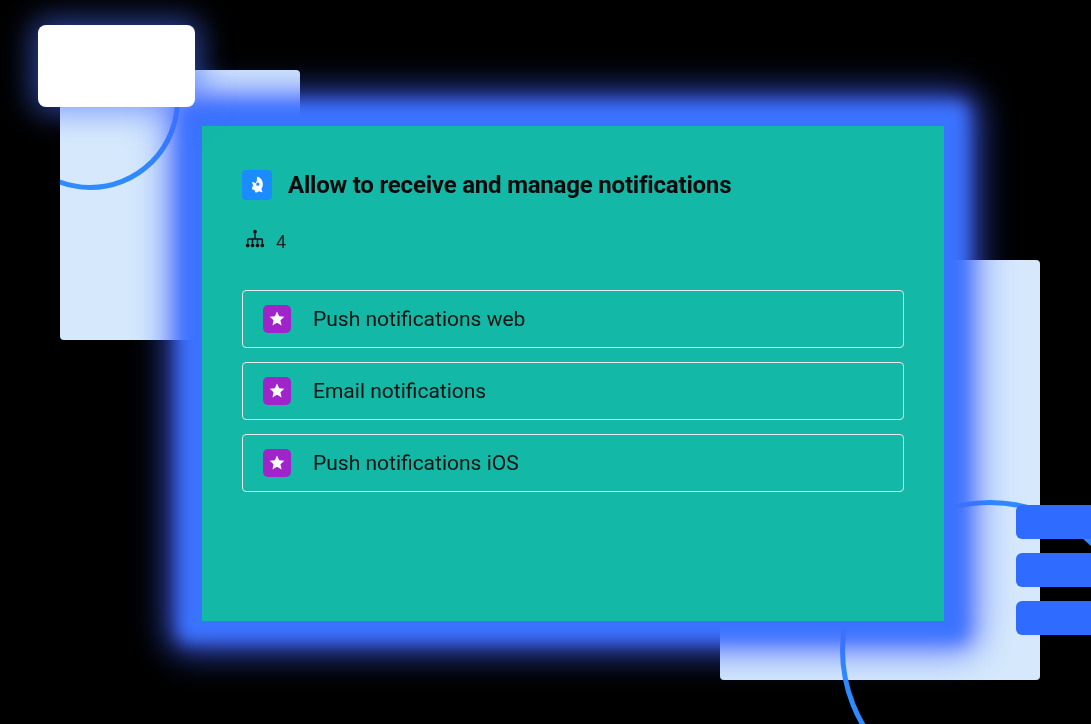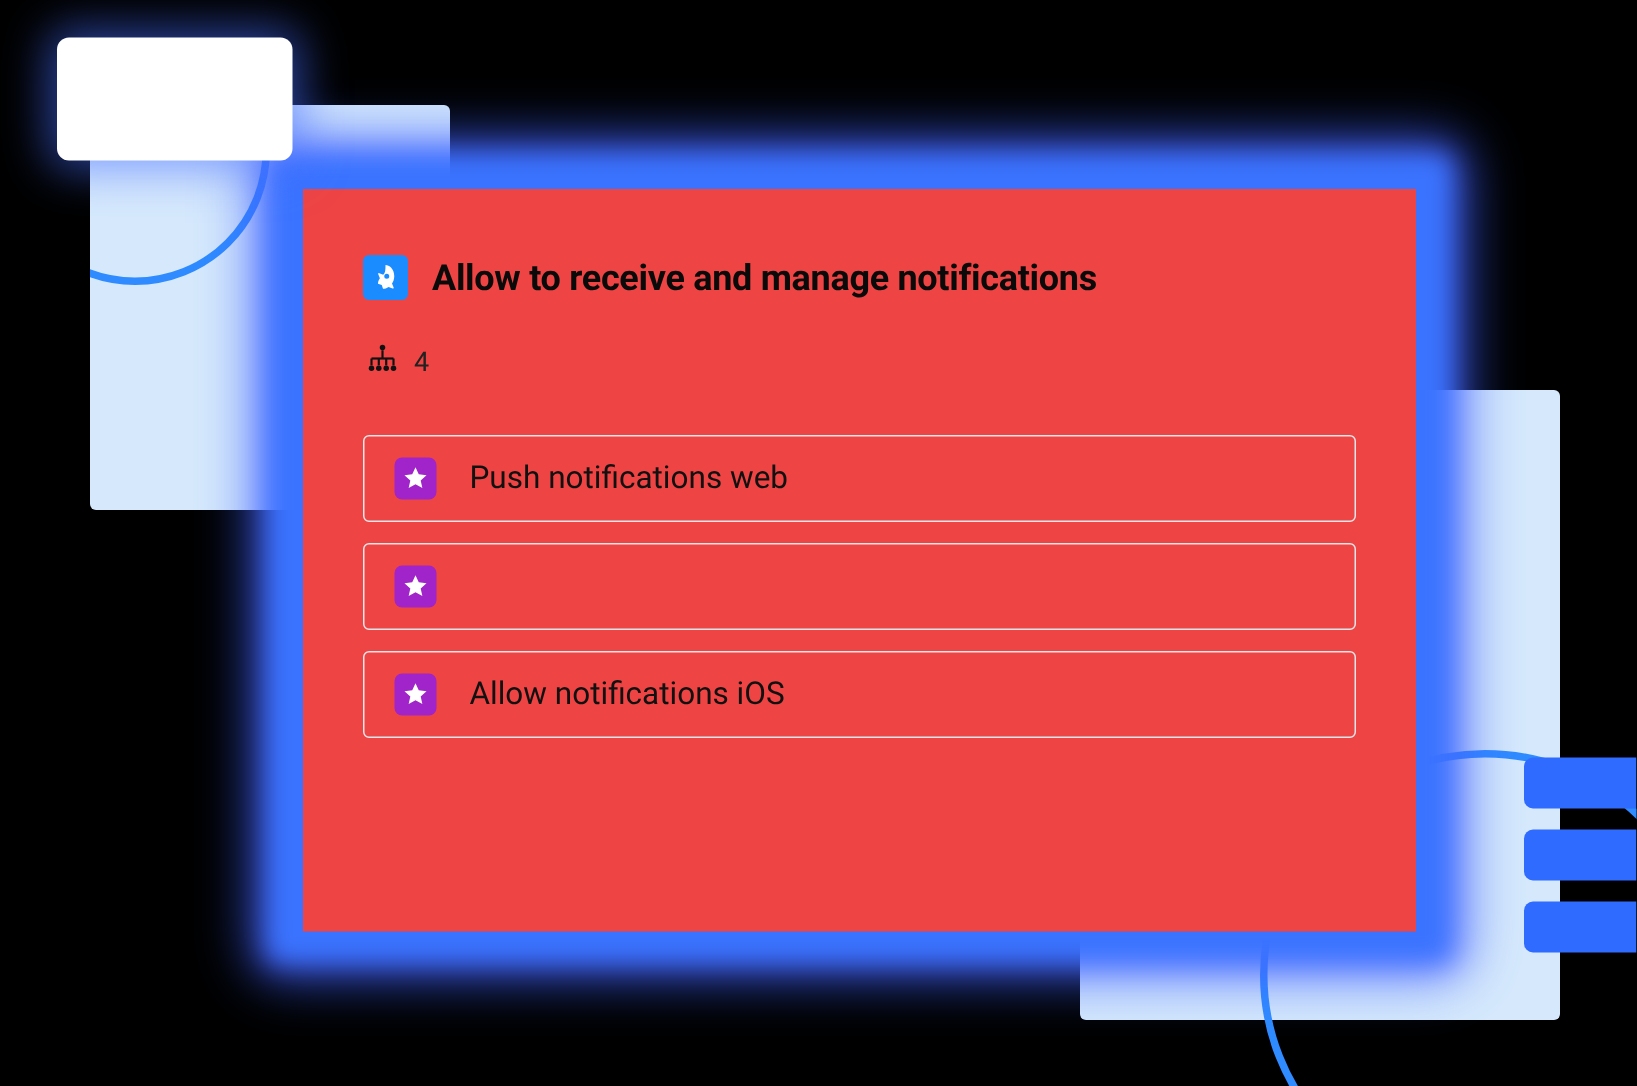--- a/index.html
+++ b/index.html
@@ -93,21 +93,21 @@
       z-index: 3;
     }
 
     
     .card {
       position: absolute;
       top: 126px;
       left: 202px;
       width: 742px;
       height: 495px;
-      background: #ef4444;
+      background: #14b8a6;
       z-index: 4;
       padding: 44px 40px 30px 40px;
     }
 
     .header {
       display: flex;
       align-items: center;
       gap: 16px;
     }
     .rocket-badge {
@@ -225,23 +225,24 @@
           </svg>
       </span>
       <span class="row-label">Push notifications web</span>
     </div>
     <div class="row">
       <span class="star-badge">
         <svg viewBox="0 0 24 24">
             <path d="M12 2l2.9 6.3 6.9.7-5.2 4.7 1.5 6.8L12 17l-6.1 3.5 1.5-6.8L2.2 9l6.9-.7L12 2z"></path>
           </svg>
       </span>
+      <span class="row-label">Email notifications</span>
     </div>
     <div class="row">
       <span class="star-badge">
         <svg viewBox="0 0 24 24">
             <path d="M12 2l2.9 6.3 6.9.7-5.2 4.7 1.5 6.8L12 17l-6.1 3.5 1.5-6.8L2.2 9l6.9-.7L12 2z"></path>
           </svg>
       </span>
-      <span class="row-label">Allow notifications iOS</span>
+      <span class="row-label">Push notifications iOS</span>
     </div>
   </div>
 </div>
 
 </body></html>

